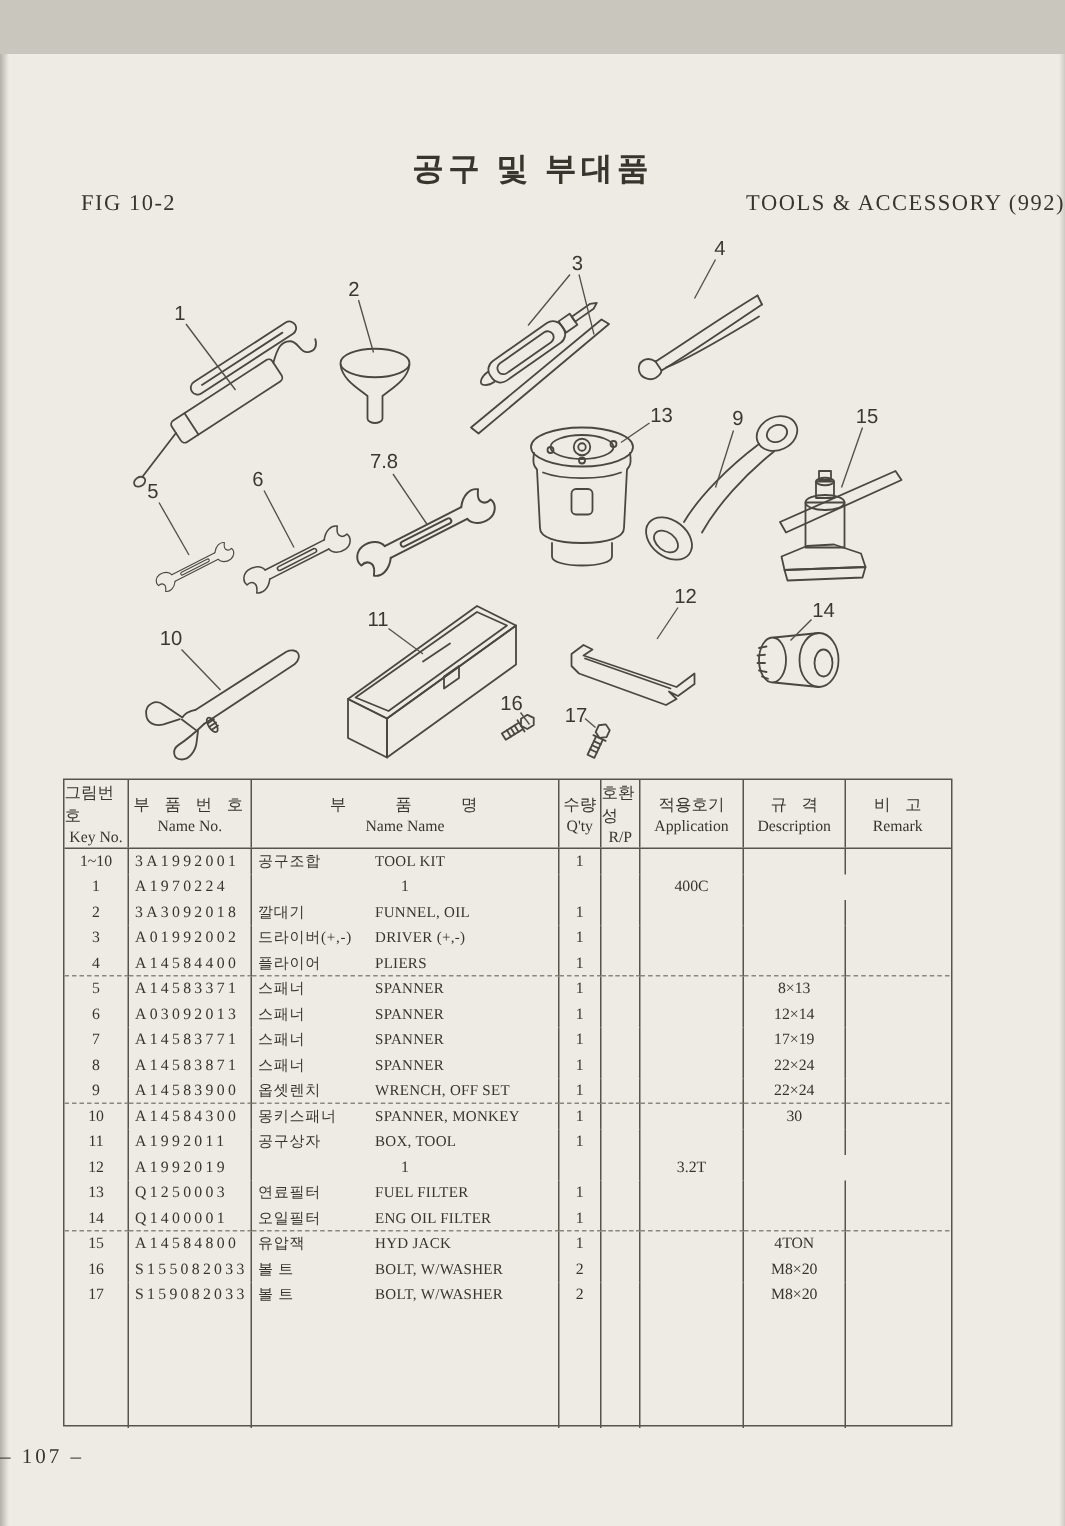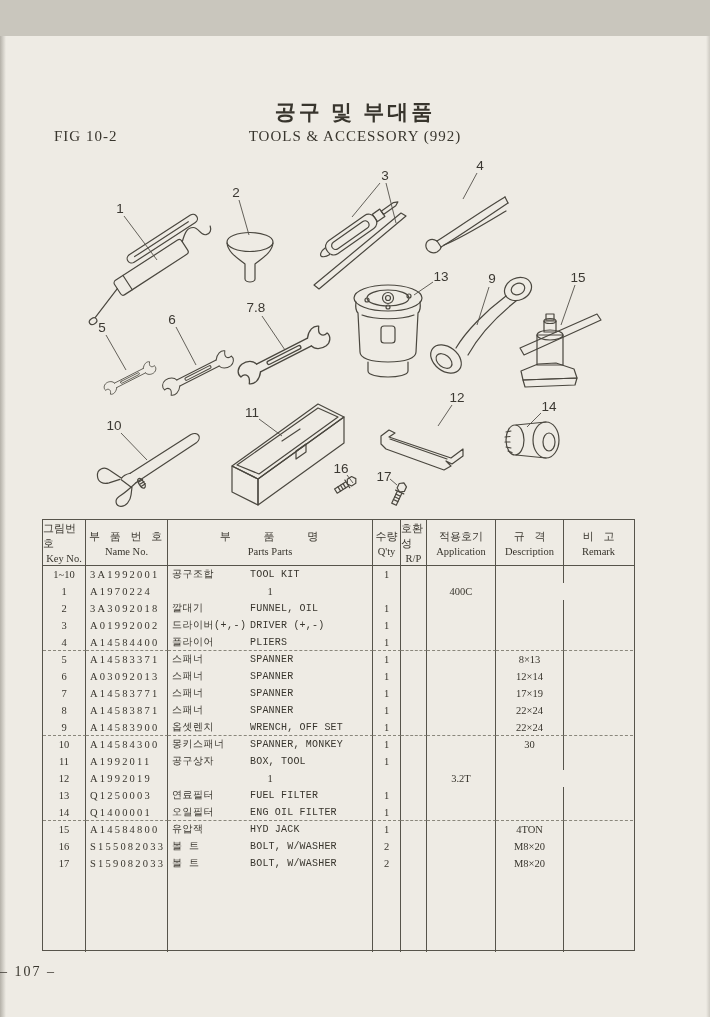--- a/index.html
+++ b/index.html
@@ -19,21 +19,21 @@
   .edge-right{position:absolute;right:0;top:0;width:4px;height:100%;
     background:linear-gradient(270deg,rgba(110,106,96,.25),rgba(110,106,96,0));}
   .edge-bottom-line{position:absolute;left:0;top:1005px;width:100%;height:5px;background:#767268;}
   .edge-bottom-fade{position:absolute;left:0;top:985px;width:100%;height:20px;
     background:linear-gradient(0deg,rgba(110,106,96,.25),rgba(110,106,96,0));}
   .edge-below{position:absolute;left:0;top:1010px;width:100%;height:7px;background:#dcd9d0;}
 
   .fig-label{position:absolute;left:54px;top:92px;font-size:15px;letter-spacing:1px;}
   .title-ko{position:absolute;left:0;top:62px;width:710px;text-align:center;
     font-size:21px;letter-spacing:3px;font-weight:600;}
-  .title-en{position:absolute;left:0;top:92px;width:710px;text-align:center;
+  .title-en{position:absolute;left:0;top:92px;width:710px;text-align:right;
     font-size:15px;letter-spacing:1px;}
 
   .figure-wrap{position:absolute;left:0;top:113px;width:710px;height:362px;}
   .figure-wrap svg{display:block;width:710px;height:362px;}
   .draw{stroke:#4a473f;stroke-width:1.2;fill:none;stroke-linecap:round;stroke-linejoin:round;}
   .leader{stroke:#53504a;stroke-width:.9;}
   .callout{font-family:"Liberation Sans","DejaVu Sans",sans-serif;font-size:13.5px;fill:#3b3832;}
 
   
   .ptable{position:absolute;left:42px;top:483px;width:593px;height:432px;
@@ -46,21 +46,21 @@
   .thead .ko{font-size:11px;}
   .thead .en{font-size:10.5px;}
   .h-pno .ko{word-spacing:3px;letter-spacing:2px;}
   .h-name .ko{word-spacing:26px;letter-spacing:2px;}
   .h-desc .ko,.h-rem .ko{word-spacing:7px;}
   .rows .tr{height:17px;}
   .rows .td{display:flex;align-items:center;font-size:10.5px;line-height:11px;}
   .rows .tr.dashed .td{border-bottom:1px dashed var(--dash);}
   .c-key{justify-content:center;}
   .c-pno{padding-left:4px;letter-spacing:2.2px;font-size:10.5px;}
-  .c-name{padding-left:4px;font-family:Liberation Mono, monospace;}
+  .c-name{padding-left:4px;}
   .c-name .ko{display:inline-block;width:78px;font-size:10px;letter-spacing:.5px;flex:none;}
   .c-name .en{font-size:10px;letter-spacing:.2px;}
   .c-qty,.c-rp,.c-desc{justify-content:center;}
   .filler{height:80px;}
 
   .page-num{position:absolute;left:0;top:928px;width:710px;text-align:left;
     font-size:14px;letter-spacing:2px;}
 </style>
 </head>
 <body>
@@ -255,21 +255,21 @@
       <div class="th h-key">
         <span class="ko">그림번호</span>
         <span class="en">Key No.</span>
       </div>
       <div class="th h-pno">
         <span class="ko">부 품 번 호</span>
         <span class="en">Name No.</span>
       </div>
       <div class="th h-name">
         <span class="ko">부 품 명</span>
-        <span class="en">Parts Parts</span>
+        <span class="en">Name Name</span>
       </div>
       <div class="th h-qty">
         <span class="ko">수량</span>
         <span class="en">Q'ty</span>
       </div>
       <div class="th h-rp">
         <span class="ko">호환성</span>
         <span class="en">R/P</span>
       </div>
       <div class="th h-app">

